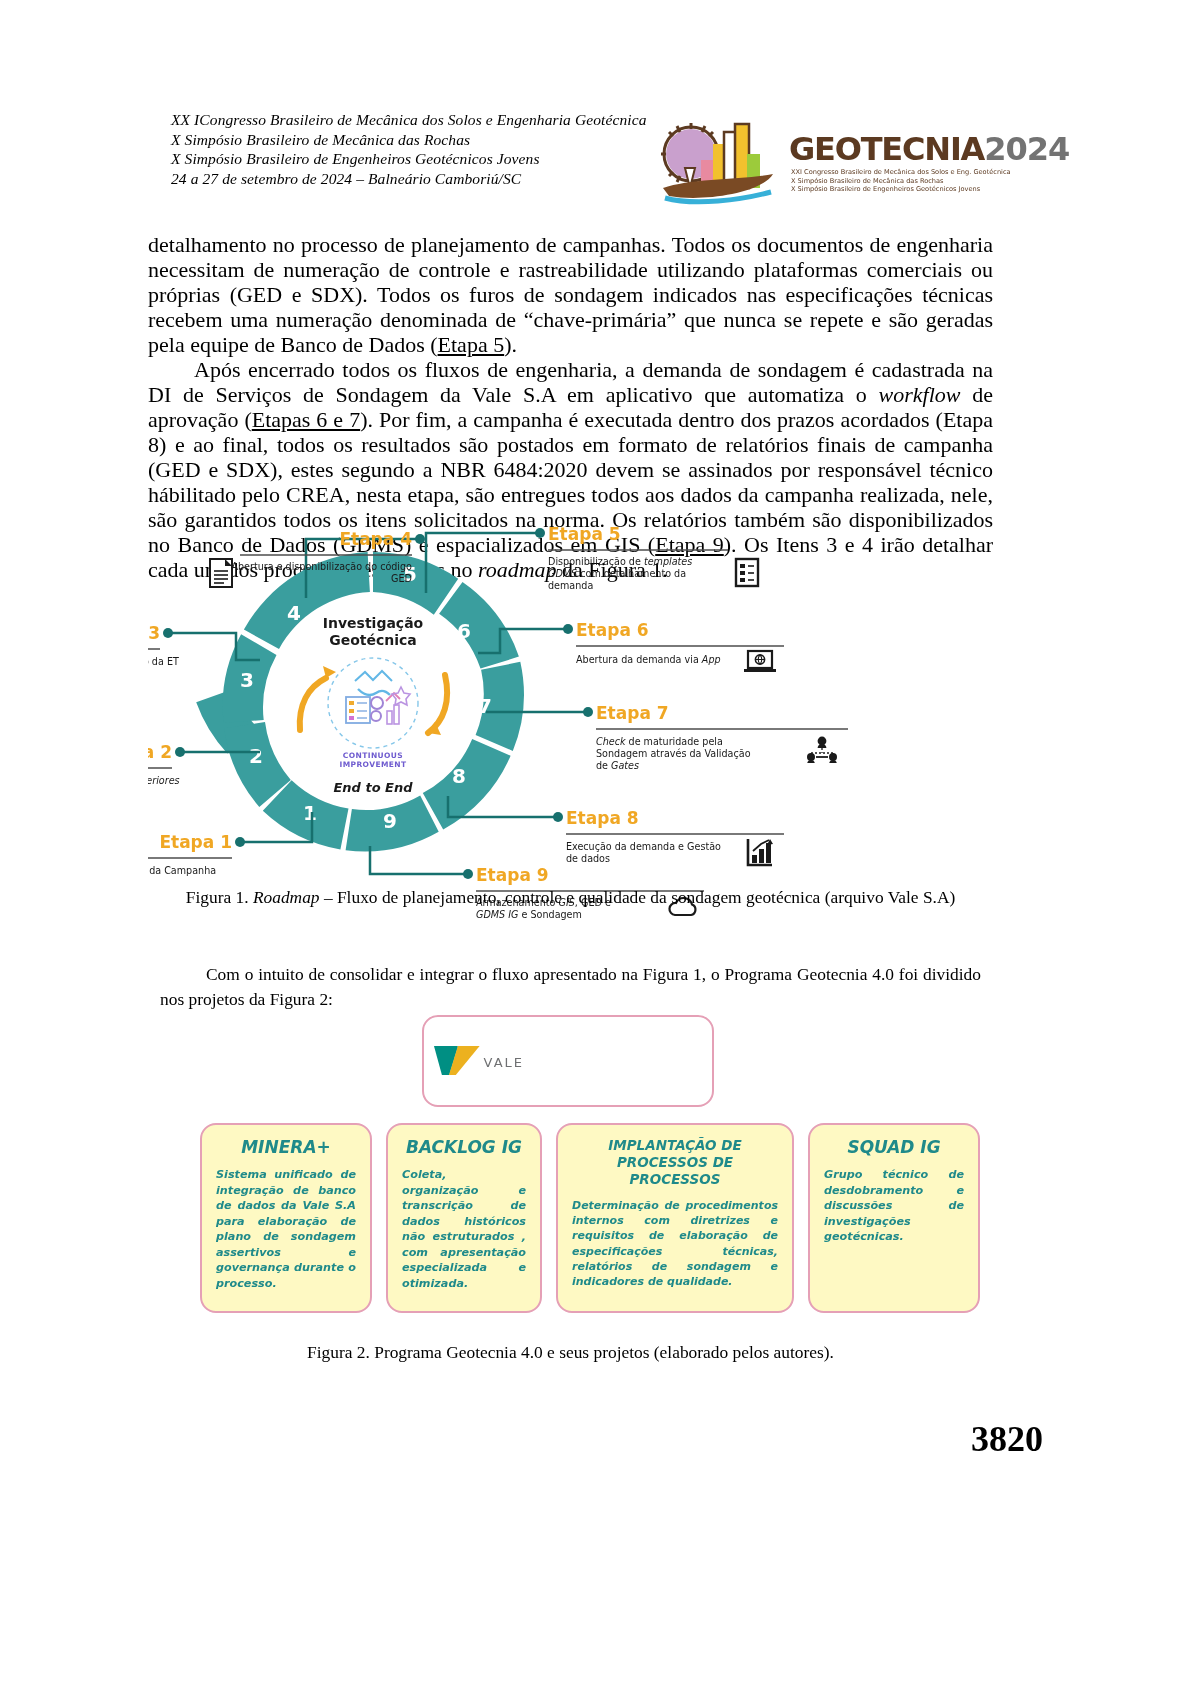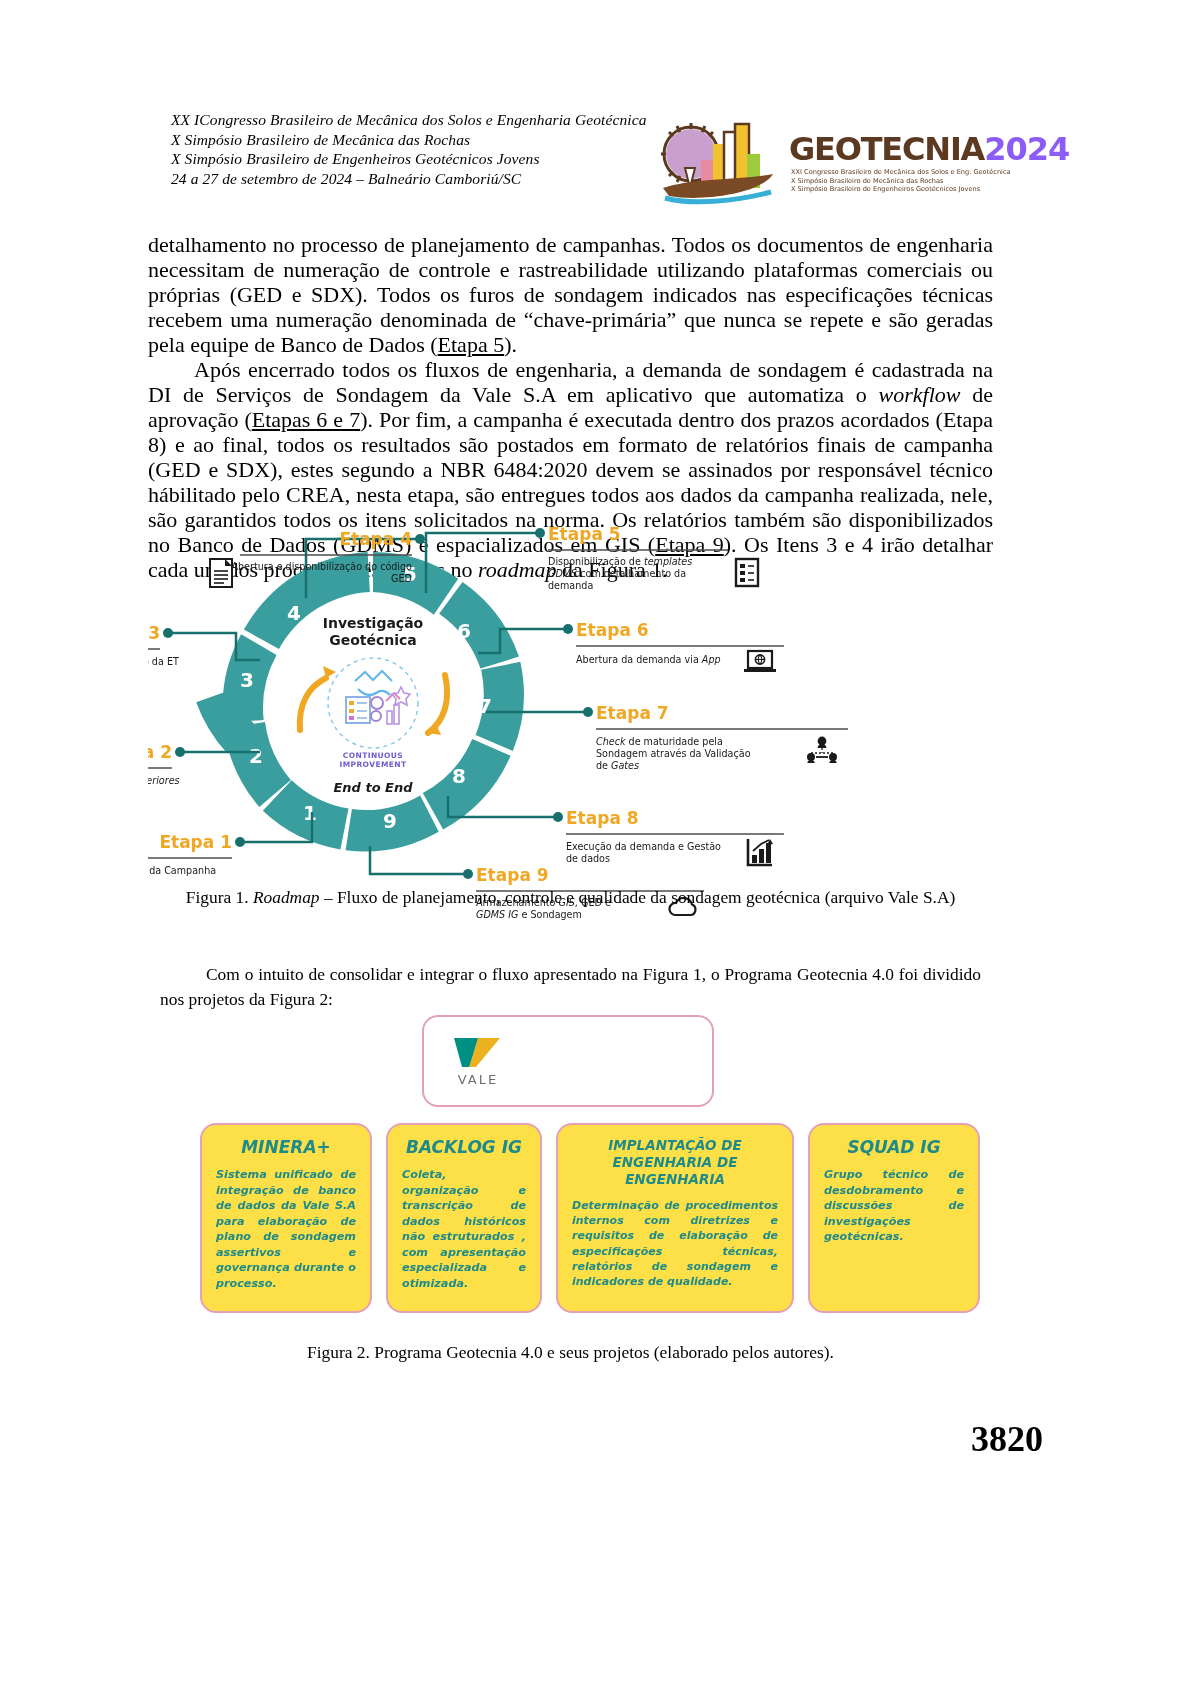--- a/index.html
+++ b/index.html
@@ -14,21 +14,21 @@
   .page{position:relative;width:1191px;height:1684px;}
 
   
   .header{position:absolute;left:16px;top:0;width:1191px;height:120px;}
   .hdr-text{position:absolute;left:155px;top:110px;font-style:italic;font-size:15.5px;line-height:19.5px;white-space:nowrap;}
   .hdr-text div{letter-spacing:.1px;}
 
   .logo{position:absolute;left:645px;top:112px;width:375px;height:98px;}
   .logo-mark{position:absolute;left:0;top:0;width:118px;height:95px;}
   .logo-word{position:absolute;left:128px;top:18px;font-family:"DejaVu Sans",sans-serif;font-weight:bold;font-size:32px;letter-spacing:-1.2px;color:#5c3a21;}
-  .logo-year{color:#8b5cf6;font-weight:bold;letter-spacing:-1px;}
+  .logo-year{color:#737373;font-weight:bold;letter-spacing:-1px;}
   .logo-sub{position:absolute;left:130px;top:56px;font-family:"DejaVu Sans",sans-serif;font-size:6.6px;line-height:8.6px;color:#5c3a21;white-space:nowrap;}
 
   
   .body-text{position:absolute;left:148px;top:232px;width:845px;font-size:22px;line-height:25px;text-align:justify;}
   .body-text p{margin:0;}
   .body-text p.indent{text-indent:46px;}
   .u{text-decoration:underline;}
   .it{font-style:italic;}
 
   
@@ -42,28 +42,28 @@
   .para2 p{margin:12px;}
   .para2 p.indent{text-indent:46px;}
 
   
   .fig2{position:absolute;left:200px;top:1015px;width:790px;height:310px;}
   .prog-head{
     position:absolute;left:222px;top:0;width:288px;height:88px;
     border:2px solid #e5a0b6;border-radius:16px;background:#fff;
     display:flex;align-items:center;
   }
-  .vale-logo{width:92px;display:flex;flex-direction:column;align-items:center;justify-content:center;margin-left:8px;}
+  .vale-logo{width:92px;display:flex;flex-direction:row;align-items:center;justify-content:center;margin-left:8px;}
   .vale-mark{width:52px;height:34px;}
   .vale-word{font-family:"DejaVu Sans",sans-serif;font-size:13px;letter-spacing:2px;color:#6f7072;margin-top:2px;}
   .prog-title{flex:1;font-family:"DejaVu Sans",sans-serif;font-weight:bold;font-size:21px;line-height:27px;color:#d6176b;padding-left:4px;}
 
   .prog-boxes{position:absolute;left:0;top:108px;width:790px;display:flex;gap:14px;}
   .pbox{
-    border:2px solid #e5a0b6;border-radius:16px;background:#fde047;
+    border:2px solid #e5a0b6;border-radius:16px;background:#fef9c3;
     padding:12px 14px 14px 14px;box-sizing:border-box;
   }
   .pbox.b1{width:172px;height:190px;}
   .pbox.b2{width:156px;height:190px;}
   .pbox.b3{width:238px;height:190px;}
   .pbox.b4{width:172px;height:190px;}
   .pbox h4{
     margin:0 0 10px 0;font-family:"DejaVu Sans",sans-serif;font-weight:bold;font-style:italic;
     font-size:17px;color:#1f8a8a;text-align:center;line-height:20px;
   }
@@ -410,21 +410,21 @@
     <div class="prog-boxes">
       <div class="pbox b1">
         <h4>MINERA+</h4>
         <p>Sistema unificado de integração de banco de dados da Vale S.A para elaboração de plano de sondagem assertivos e governança durante o processo.</p>
       </div>
       <div class="pbox b2">
         <h4>BACKLOG IG</h4>
         <p>Coleta, organização e transcrição de dados históricos não estruturados , com apresentação especializada e otimizada.</p>
       </div>
       <div class="pbox b3">
-        <h4>IMPLANTAÇÃO DE ENGENHARIA DE ENGENHARIA</h4>
+        <h4>IMPLANTAÇÃO DE PROCESSOS DE PROCESSOS</h4>
         <p>Determinação de procedimentos internos com diretrizes e requisitos de elaboração de especificações técnicas, relatórios de sondagem e indicadores de qualidade.</p>
       </div>
       <div class="pbox b4">
         <h4>SQUAD IG</h4>
         <p>Grupo técnico de desdobramento e discussões de investigações geotécnicas.</p>
       </div>
     </div>
   </div>
 
   <div class="cap cap2">Figura 2. Programa Geotecnia 4.0 e seus projetos (elaborado pelos autores).</div>

